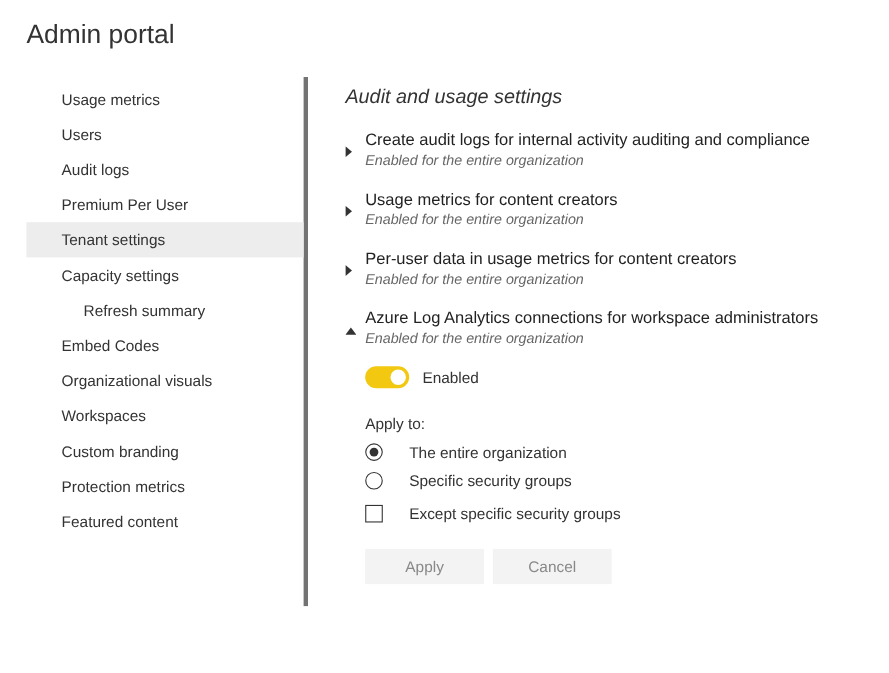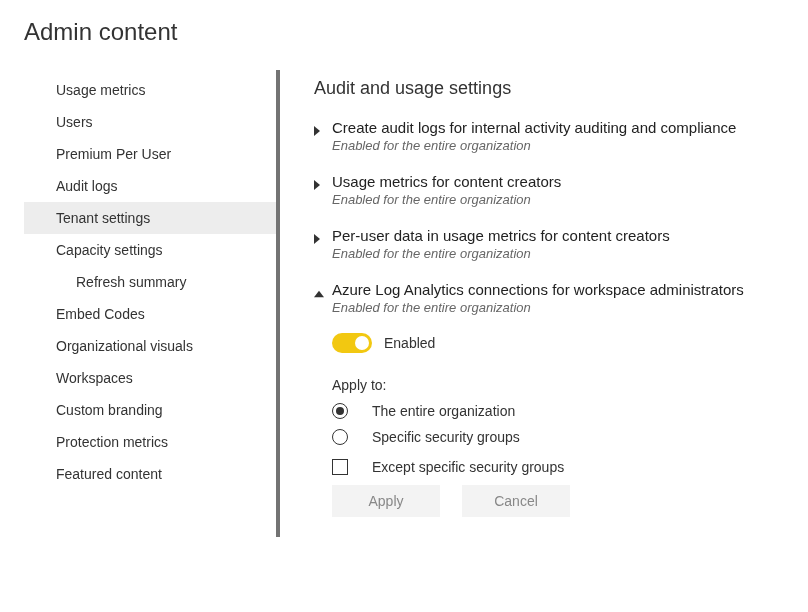--- a/index.html
+++ b/index.html
@@ -45,27 +45,28 @@
   }
   .main {
     flex: 1;
     padding: 8px 16px 0 34px;
   }
   .section-title {
     font-size: 18px;
     font-weight: 400;
     color: #333;
     margin: 0 0 20px 0;
+    font-style: italic;
   }
   .setting-row {
     margin-bottom: 20px;
   }
   .setting-header {
     display: flex;
-    align-items: flex-start;
+    align-items: center;
     gap: 8px;
   }
   .caret {
     width: 10px;
     flex: 0 0 10px;
     margin-top: 4px;
   }
   .setting-texts {
     flex: 1;
   }
@@ -134,48 +135,48 @@
     left: 3px;
   }
   .checkbox {
     width: 16px;
     height: 16px;
     border: 1px solid #333;
     flex: 0 0 16px;
   }
   .button-row {
     display: flex;
-    gap: 22px;
-    margin-top: 10px;
+    gap: 8px;
+    margin-top: 24px;
     align-items: flex-end;
   }
   .btn {
     width: 108px;
     height: 32px;
     background: #f3f3f3;
     color: #888;
     font-size: 14px;
     display: flex;
     align-items: center;
     justify-content: center;
     cursor: pointer;
     border: none;
   }
 </style>
 </head>
 <body>
 
 <div class="page">
-  <h1 class="page-title">Admin content</h1>
+  <h1 class="page-title">Admin portal</h1>
   <div class="columns">
     <nav class="sidebar">
       <div class="nav-item">Usage metrics</div>
       <div class="nav-item">Users</div>
+      <div class="nav-item">Audit logs</div>
       <div class="nav-item">Premium Per User</div>
-      <div class="nav-item">Audit logs</div>
       <div class="nav-item active">Tenant settings</div>
       <div class="nav-item">Capacity settings</div>
       <div class="nav-item nav-sub">Refresh summary</div>
       <div class="nav-item">Embed Codes</div>
       <div class="nav-item">Organizational visuals</div>
       <div class="nav-item">Workspaces</div>
       <div class="nav-item">Custom branding</div>
       <div class="nav-item">Protection metrics</div>
       <div class="nav-item">Featured content</div>
     </nav>

